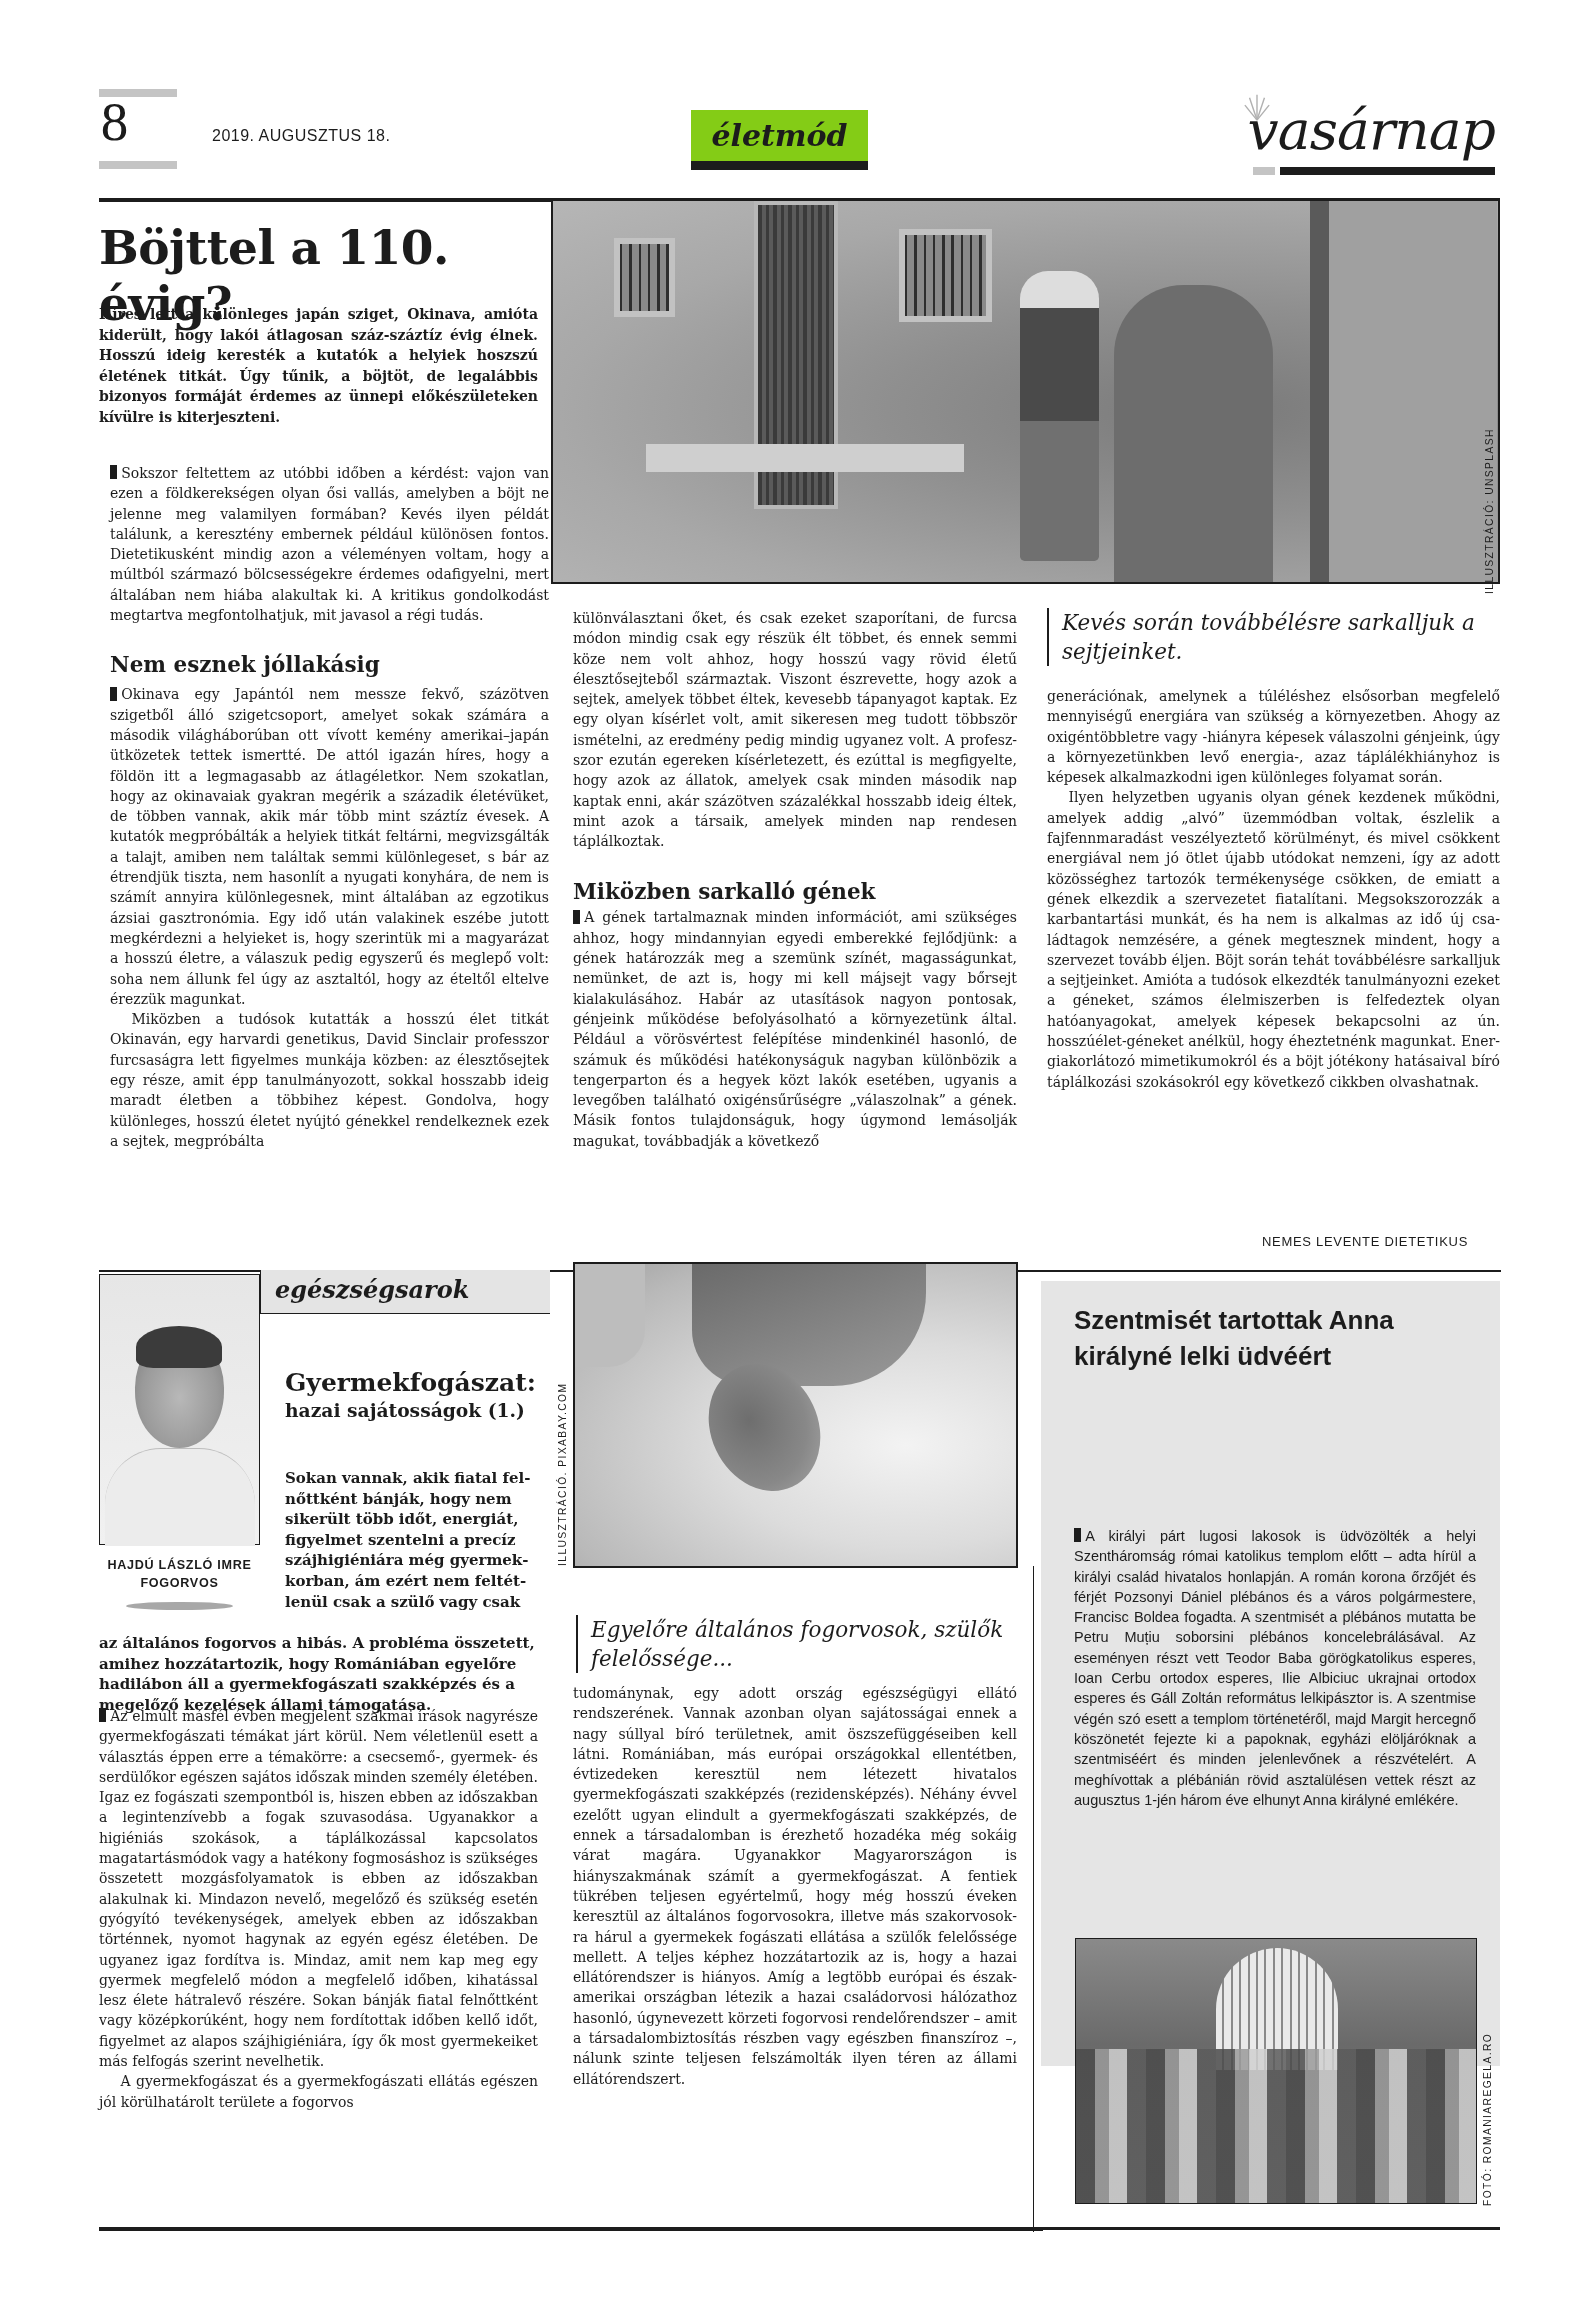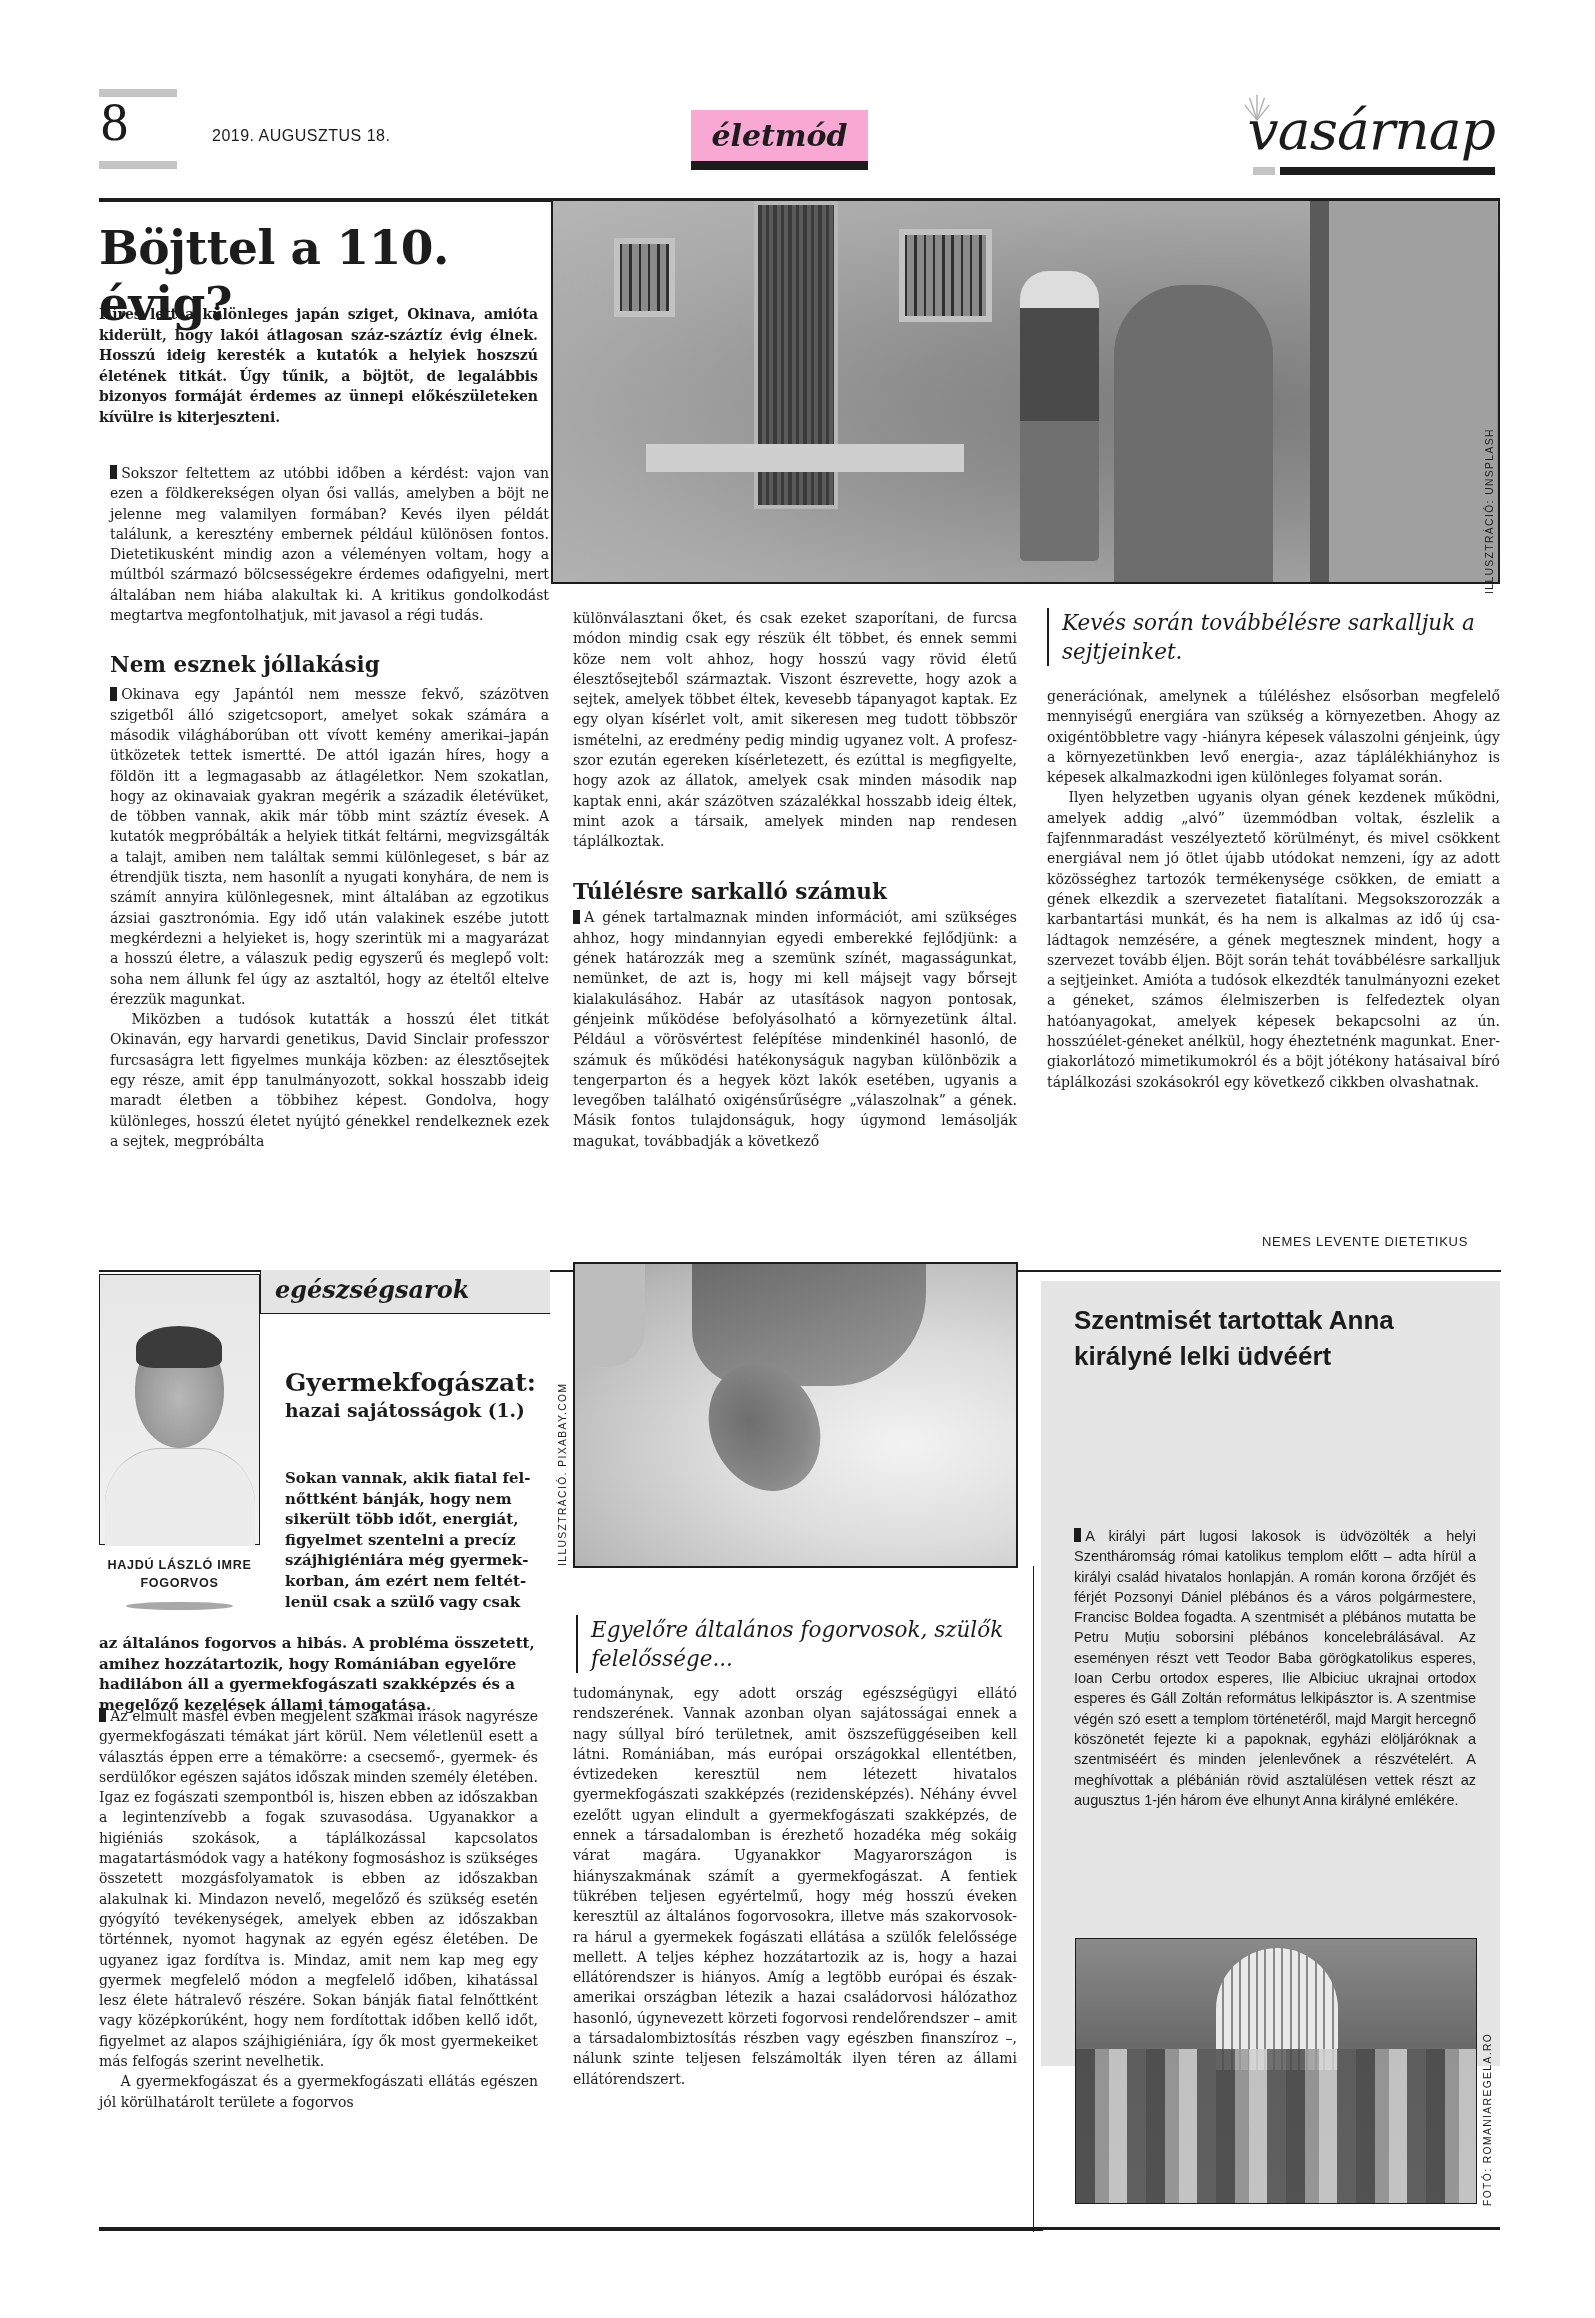--- a/index.html
+++ b/index.html
@@ -5,21 +5,21 @@
   * { box-sizing: border-box; margin: 0; padding: 0; }
   html, body { width: 1595px; height: 2319px; background: #ffffff; overflow: hidden; }
   body { position: relative; font-family: "DejaVu Serif", serif; color: #1c1c1c; }
 
   .abs { position: absolute; }
 
   
   .page-num { left: 98px; top: 98px; width: 33px; height: 47px; font-family: "Liberation Serif", serif; font-size: 55px; line-height: 47px; text-align: center; color: #1c1c1c; }
   .page-num-bar { left: 99px; width: 78px; height: 7.5px; background: #c4c4c4; }
   .date { left: 212px; top: 127px; font-family: "Liberation Sans", sans-serif; font-size: 16px; letter-spacing: 0.5px; color: #1c1c1c; }
-  .section-tag { left: 691px; top: 110px; width: 177px; height: 60px; background: #f9a8d4; border-bottom: 9.3px solid #1c1c1c; text-align: center; }
+  .section-tag { left: 691px; top: 110px; width: 177px; height: 60px; background: #84cc16; border-bottom: 9.3px solid #1c1c1c; text-align: center; }
   .section-tag span { font-family: "DejaVu Serif", serif; font-style: italic; font-weight: bold; font-size: 30px; line-height: 51px; color: #1c1c1c; }
   .logo { left: 1243px; top: 93px; width: 252px; height: 82px; }
   .logo-text { position: absolute; right: 0; top: 4.7px; font-family: "DejaVu Serif", serif; font-style: italic; font-size: 55px; letter-spacing: -0.9px; color: #1c1c1c; }
   .logo-bar { position: absolute; right: 0; bottom: 0; width: 215px; height: 8.4px; background: #1c1c1c; }
   .logo-bar-grey { position: absolute; right: 220px; bottom: 0; width: 22.4px; height: 8.4px; background: #c4c4c4; }
   .logo-burst { position: absolute; left: 0; top: 0; width: 28px; height: 28px; }
   .top-rule { left: 99px; top: 198px; width: 1401px; height: 3.7px; background: #1c1c1c; }
 
   
   .headline { left: 99px; top: 220px; width: 467px; font-family: "DejaVu Serif", serif; font-weight: bold; font-size: 47px; line-height: 56px; letter-spacing: -0.5px; color: #1c1c1c; }
@@ -127,21 +127,21 @@
 
 <div class="abs body-text" style="left:110px; top:463px; width:439px;">
   <p><span class="drop-mark"></span><span>Sokszor feltettem az utóbbi időben a kérdést: vajon van ezen a földkerekségen olyan ősi vallás, amelyben a böjt ne jelenne meg valamilyen formában? Kevés ilyen példát találunk, a keresztény embernek például különösen fontos. Dietetikusként mindig azon a vé­leményen voltam, hogy a múltból származó bölcses­ségekre érdemes odafigyelni, mert általában nem hi­ába alakultak ki. A kritikus gondolkodást megtartva megfontolhatjuk, mit javasol a régi tudás.</span></p>
   <h2 class="subhead" style="margin-top:26px; margin-bottom:5px;">Nem esznek jóllakásig</h2>
   <p><span class="drop-mark"></span><span>Okinava egy Japántól nem messze fekvő, százötven szigetből álló szigetcsoport, amelyet sokak számára a második világháborúban ott vívott kemény ameri­kai–japán ütközetek tettek ismertté. De attól igazán híres, hogy a földön itt a legmagasabb az átlagéletkor. Nem szokatlan, hogy az okinavaiak gyakran megérik a századik életévüket, de többen vannak, akik már több mint száztíz évesek. A kutatók megpróbálták a helyiek titkát feltárni, megvizsgálták a talajt, amiben nem találtak semmi különlegeset, s bár az étrendjük tiszta, nem hasonlít a nyugati konyhára, de nem is számít annyira különlegesnek, mint általában az eg­zotikus ázsiai gasztronómia. Egy idő után valakinek eszébe jutott megkérdezni a helyieket is, hogy szerin­tük mi a magyarázat a hosszú életre, a válaszuk pedig egyszerű és meglepő volt: soha nem állunk fel úgy az asztaltól, hogy az ételtől eltelve érezzük magunkat.</span></p>
   <p class="indent"><span>Miközben a tudósok kutatták a hosszú élet titkát Okinaván, egy harvardi genetikus, David Sinclair pro­fesszor furcsaságra lett figyelmes munkája közben: az élesztősejtek egy része, amit épp tanulmányozott, sokkal hosszabb ideig maradt életben a többihez ké­pest. Gondolva, hogy különleges, hosszú életet nyúj­tó génekkel rendelkeznek ezek a sejtek, megpróbálta</span></p>
 </div>
 
 <div class="abs body-text" style="left:573px; top:608px; width:444px;">
   <p><span>különválasztani őket, és csak ezeket szaporítani, de furcsa módon mindig csak egy részük élt többet, és ennek semmi köze nem volt ahhoz, hogy hosszú vagy rövid életű élesztősejteből származtak. Viszont észrevette, hogy azok a sejtek, amelyek többet éltek, kevesebb tápanyagot kaptak. Ez egy olyan kísérlet volt, amit sikeresen meg tudott többször ismételni, az eredmény pedig mindig ugyanez volt. A profesz­szor ezután egereken kísérletezett, és ezúttal is meg­figyelte, hogy azok az állatok, amelyek csak minden második nap kaptak enni, akár százötven százalék­kal hosszabb ideig éltek, mint azok a társaik, amelyek minden nap rendesen táplálkoztak.</span></p>
-  <h2 class="subhead" style="margin-top:26px; margin-bottom:1.9px;">Túlélésre sarkalló számuk</h2>
+  <h2 class="subhead" style="margin-top:26px; margin-bottom:1.9px;">Miközben sarkalló gének</h2>
   <p><span class="drop-mark"></span><span>A gének tartalmaznak minden információt, ami szükséges ahhoz, hogy mindannyian egyedi embe­rekké fejlődjünk: a gének határozzák meg a szemünk színét, magasságunkat, nemünket, de azt is, hogy mi kell májsejt vagy bőrsejt kialakulásához. Habár az utasítások nagyon pontosak, génjeink működése be­folyásolható a környezetünk által. Például a vörös­vértest felépítése mindenkinél hasonló, de számuk és működési hatékonyságuk nagyban különbözik a ten­gerparton és a hegyek közt lakók esetében, ugyanis a levegőben található oxigénsűrűségre „válaszolnak” a gének. Másik fontos tulajdonságuk, hogy úgy­mond lemásolják magukat, továbbadják a következő</span></p>
 </div>
 
 <div class="abs pullquote" style="left:1047px; top:608px; width:449px;">Kevés során továbbélésre sarkalljuk a sejtjeinket.</div>
 
 <div class="abs body-text" style="left:1047px; top:686px; width:453px;">
   <p><span>generációnak, amelynek a túléléshez elsősorban megfelelő mennyiségű energiára van szükség a kör­nyezetben. Ahogy az oxigéntöbbletre vagy -hiányra képesek válaszolni génjeink, úgy a környezetünkben levő energia-, azaz táplálékhiányhoz is képesek al­kalmazkodni igen különleges folyamat során.</span></p>
   <p class="indent"><span>Ilyen helyzetben ugyanis olyan gének kezdenek működni, amelyek addig „alvó” üzemmódban voltak, észlelik a fajfennmaradást veszélyeztető körülményt, és mivel csökkent energiával nem jó ötlet újabb utó­dokat nemzeni, így az adott közösséghez tartozók ter­mékenysége csökken, de emiatt a gének elkezdik a szervezetet fiatalítani. Megsokszorozzák a karban­tartási munkát, és ha nem is alkalmas az idő új csa­ládtagok nemzésére, a gének megtesznek mindent, hogy a szervezet tovább éljen. Böjt során tehát to­vábbélésre sarkalljuk a sejtjeinket. Amióta a tudósok elkezdték tanulmányozni ezeket a géneket, számos élelmiszerben is felfedeztek olyan hatóanyagokat, amelyek képesek bekapcsolni az ún. hosszúélet-gé­neket anélkül, hogy éheztetnénk magunkat. Ener­giakorlátozó mimetikumokról és a böjt jótékony ha­tásaival bíró táplálkozási szokásokról egy következő cikkben olvashatnak.</span></p>
 </div>
 <div class="abs byline" style="left:1047px; top:1234px; width:421px;">NEMES LEVENTE DIETETIKUS</div>

